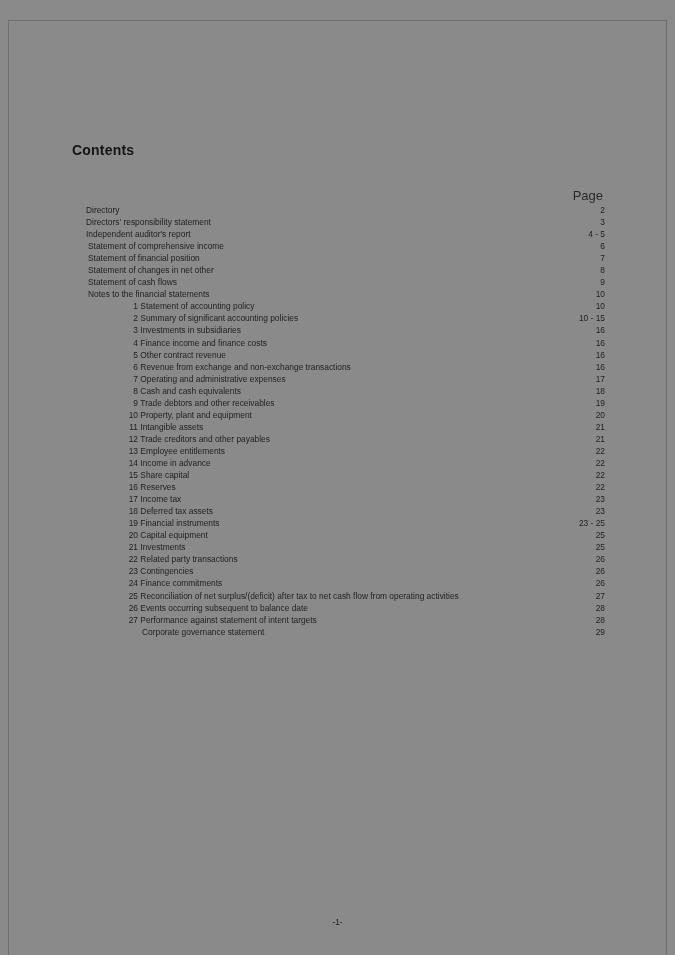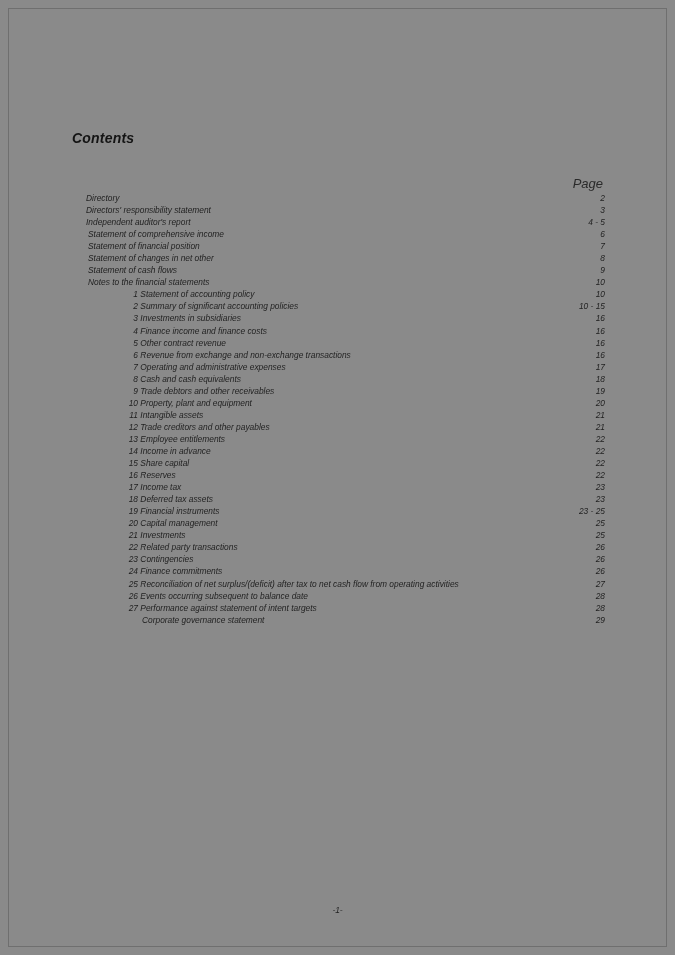--- a/index.html
+++ b/index.html
@@ -10,26 +10,25 @@
   body {
     width: 675px;
     height: 955px;
     font-family: "Liberation Sans", sans-serif;
     color: #1a1a1a;
     position: relative;
     overflow: hidden;
   }
   .page {
     position: absolute;
-    left: 0; top: 0;
+    left: 0; top: 12px;
     width: 675px;
     height: 733px;
     background: #8a8a8a;
     box-sizing: border-box;
-    font-style: italic;
   }
   .page-border {
     position: absolute;
     left: 8px; top: 8px;
     width: 659px;
     height: 939px;
     border: 1px solid #6f6f6f;
     box-sizing: border-box;
     pointer-events: none;
   }
@@ -127,21 +126,21 @@
       <div class="row lvl2"><span class="num">10</span> <span class="label">Property, plant and equipment</span><span class="pg">20</span></div>
       <div class="row lvl2"><span class="num">11</span> <span class="label">Intangible assets</span><span class="pg">21</span></div>
       <div class="row lvl2"><span class="num">12</span> <span class="label">Trade creditors and other payables</span><span class="pg">21</span></div>
       <div class="row lvl2"><span class="num">13</span> <span class="label">Employee entitlements</span><span class="pg">22</span></div>
       <div class="row lvl2"><span class="num">14</span> <span class="label">Income in advance</span><span class="pg">22</span></div>
       <div class="row lvl2"><span class="num">15</span> <span class="label">Share capital</span><span class="pg">22</span></div>
       <div class="row lvl2"><span class="num">16</span> <span class="label">Reserves</span><span class="pg">22</span></div>
       <div class="row lvl2"><span class="num">17</span> <span class="label">Income tax</span><span class="pg">23</span></div>
       <div class="row lvl2"><span class="num">18</span> <span class="label">Deferred tax assets</span><span class="pg">23</span></div>
       <div class="row lvl2"><span class="num">19</span> <span class="label">Financial instruments</span><span class="pg">23 - 25</span></div>
-      <div class="row lvl2"><span class="num">20</span> <span class="label">Capital management</span><span class="pg">25</span></div>
+      <div class="row lvl2"><span class="num">20</span> <span class="label">Capital equipment</span><span class="pg">25</span></div>
       <div class="row lvl2"><span class="num">21</span> <span class="label">Investments</span><span class="pg">25</span></div>
       <div class="row lvl2"><span class="num">22</span> <span class="label">Related party transactions</span><span class="pg">26</span></div>
       <div class="row lvl2"><span class="num">23</span> <span class="label">Contingencies</span><span class="pg">26</span></div>
       <div class="row lvl2"><span class="num">24</span> <span class="label">Finance commitments</span><span class="pg">26</span></div>
       <div class="row lvl2"><span class="num">25</span> <span class="label">Reconciliation of net surplus/(deficit) after tax to net cash flow from operating activities</span><span class="pg">27</span></div>
       <div class="row lvl2"><span class="num">26</span> <span class="label">Events occurring subsequent to balance date</span><span class="pg">28</span></div>
       <div class="row lvl2"><span class="num">27</span> <span class="label">Performance against statement of intent targets</span><span class="pg">28</span></div>
       <div class="row lvl3"><span class="label">Corporate governance statement</span><span class="pg">29</span></div>
     </div>
 

